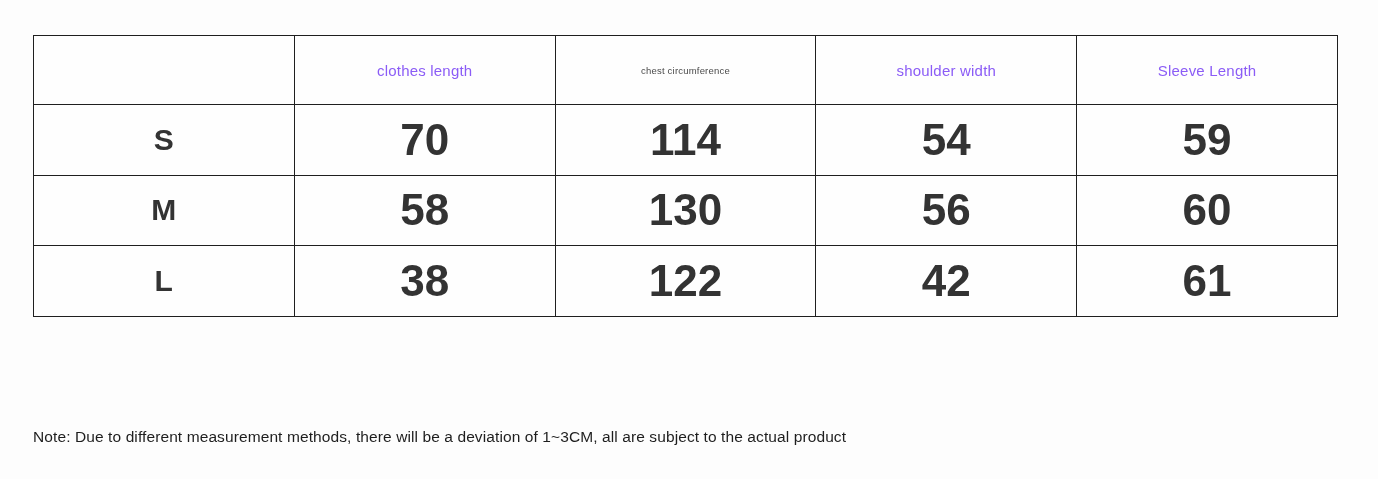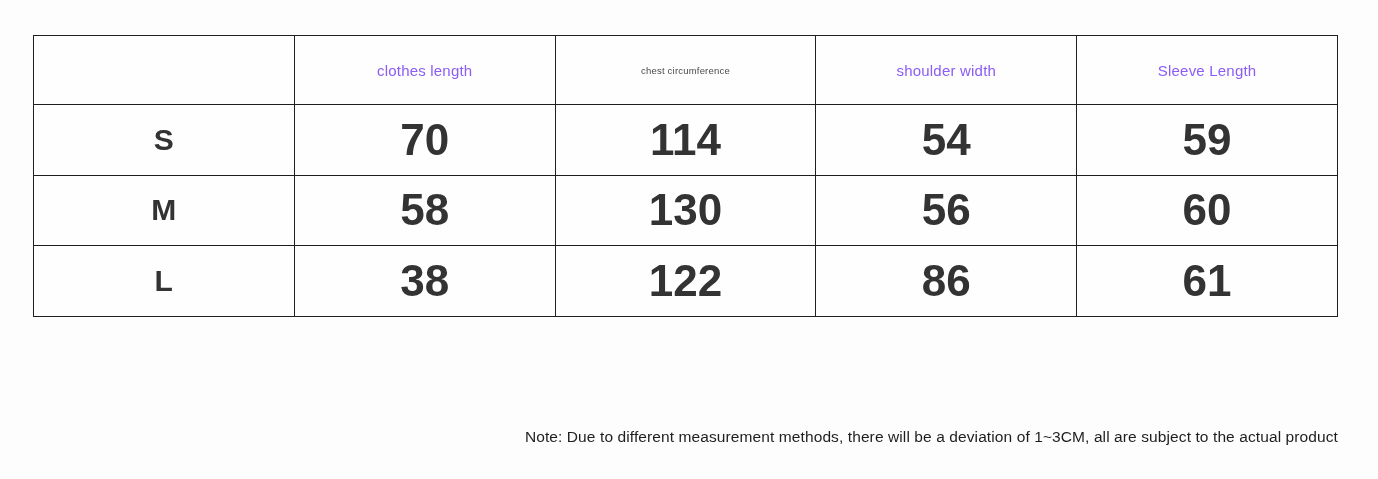--- a/index.html
+++ b/index.html
@@ -53,21 +53,21 @@
   }
   table.size-chart tr.data-row td.size-col {
     font-size: 30px;
     letter-spacing: 0.5px;
   }
   .note {
     position: absolute;
     left: 33px;
     width: 1305px;
     top: 428px;
-    text-align: right;
+    text-align: left;
     font-size: 15.5px;
     font-weight: 400;
     color: #1e1e1e;
     letter-spacing: 0.1px;
   }
 </style>
 </head>
 <body>
 
 <div class="page">
@@ -95,21 +95,21 @@
         <td>58</td>
         <td>130</td>
         <td>56</td>
         <td>60</td>
       </tr>
 
       <tr class="data-row">
         <td class="size-col">L</td>
         <td>38</td>
         <td>122</td>
-        <td>86</td>
+        <td>42</td>
         <td>61</td>
       </tr>
 
     </tbody>
   </table>
 
   <div class="note">Note: Due to different measurement methods, there will be a deviation of 1~3CM, all are subject to the actual product</div>
 
 </div>
 

